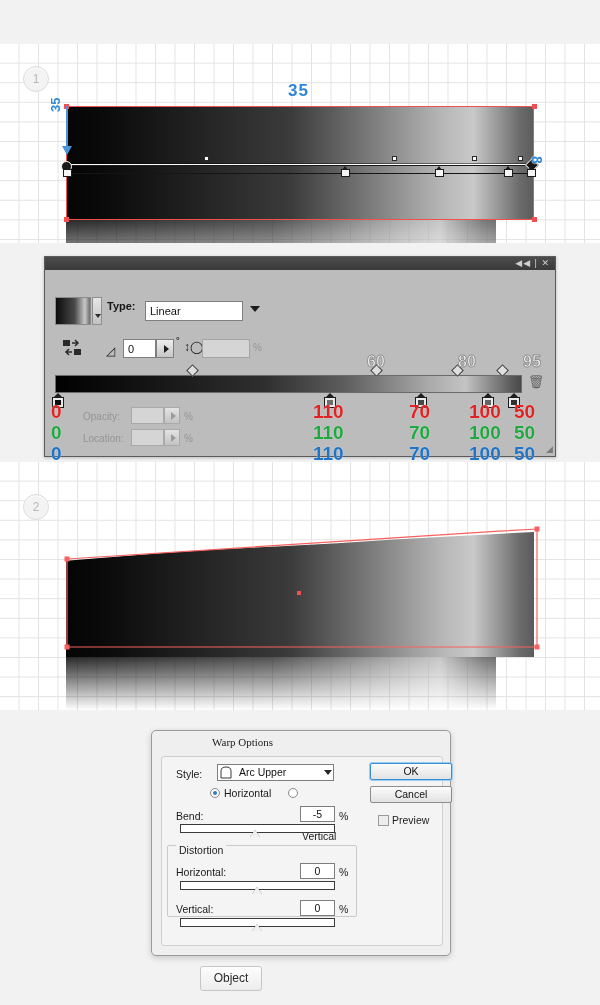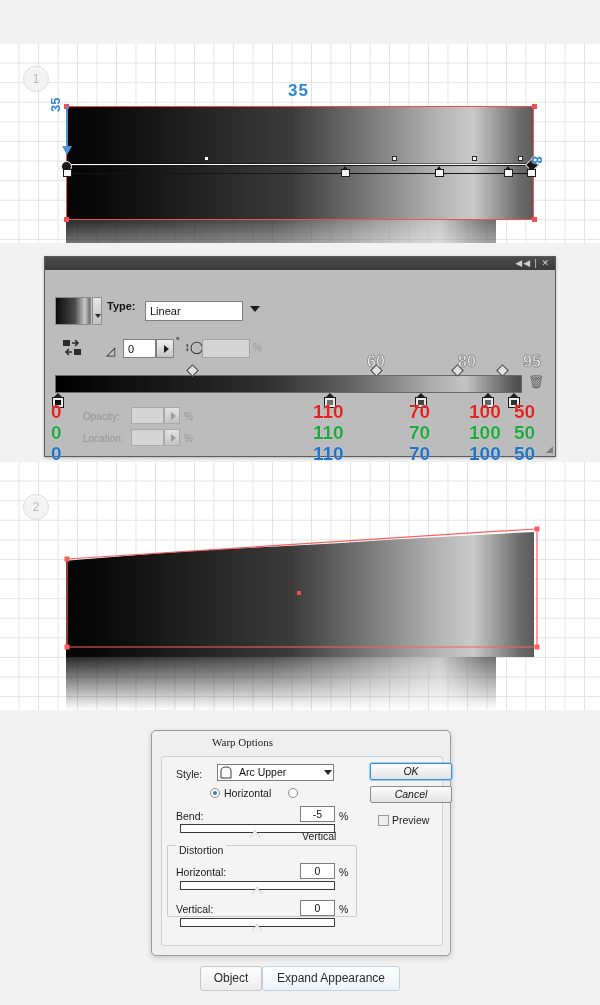--- a/index.html
+++ b/index.html
@@ -320,21 +320,20 @@
     position:absolute;background:#ffffff;border:1px solid #7e7e7e;box-sizing:border-box;
     font-size:10.5px;color:#111;text-align:center;line-height:15px;
     font-family:"Liberation Sans", sans-serif;
   }
   .wbtn{
     position:absolute;width:82px;height:17px;
     background:linear-gradient(to bottom,#fcfcfc,#e2e2e2);
     border:1px solid #8c8c8c;border-radius:2px;box-sizing:border-box;
     font-size:10.5px;color:#111;text-align:center;line-height:15px;
     font-family:"Liberation Sans", sans-serif;
-    font-style:italic;
   }
   #ok-button{left:370px;top:763px;border:1px solid #3d8fd4;box-shadow:0 0 0 1px #9ccbf0;}
   #cancel-button{left:370px;top:786px;}
   .wslider{
     position:absolute;height:9px;background:#ffffff;border:1px solid #3a3a3a;box-sizing:border-box;
   }
   .wthumb{
     position:absolute;width:0;height:0;
     border-left:5px solid transparent;border-right:5px solid transparent;
     border-bottom:7px solid #f0f0f0;
@@ -580,15 +579,14 @@
   <div class="wlbl" style="position:absolute;left:339px;top:903px;">%</div>
   <div class="wslider" style="left:180px;top:918px;width:155px;"></div>
   <div class="wthumb" style="left:252px;top:924px;"></div>
 
   <div class="wbtn" id="ok-button">OK</div>
   <div class="wbtn" id="cancel-button">Cancel</div>
   <div class="checkbox" style="left:378px;top:815px;"></div>
   <div class="wlbl" style="position:absolute;left:392px;top:814px;">Preview</div>
 
   <div class="abtn" id="object-button">Object</div>
-  <div class="abtn" id="expand-button">Expand Appearance</div>
 
 </div>
 
 </body></html>

